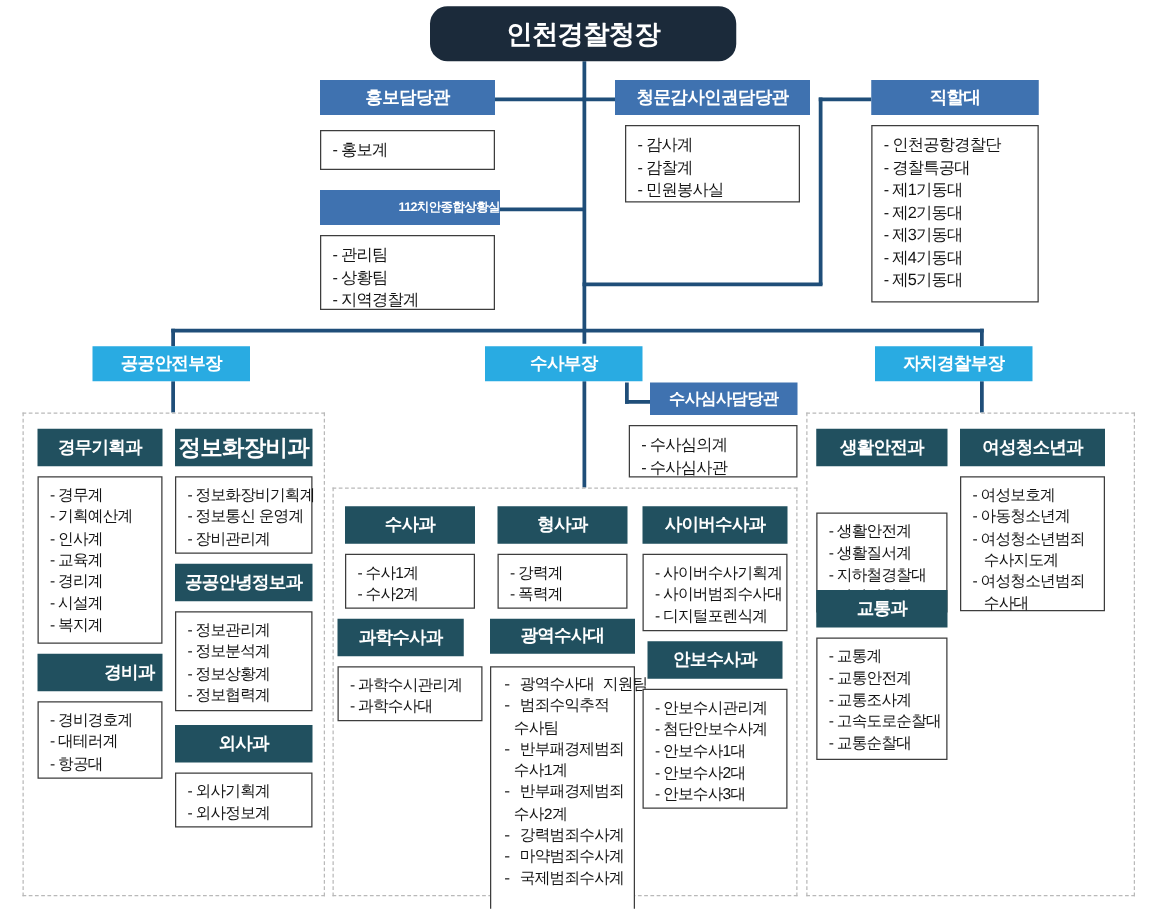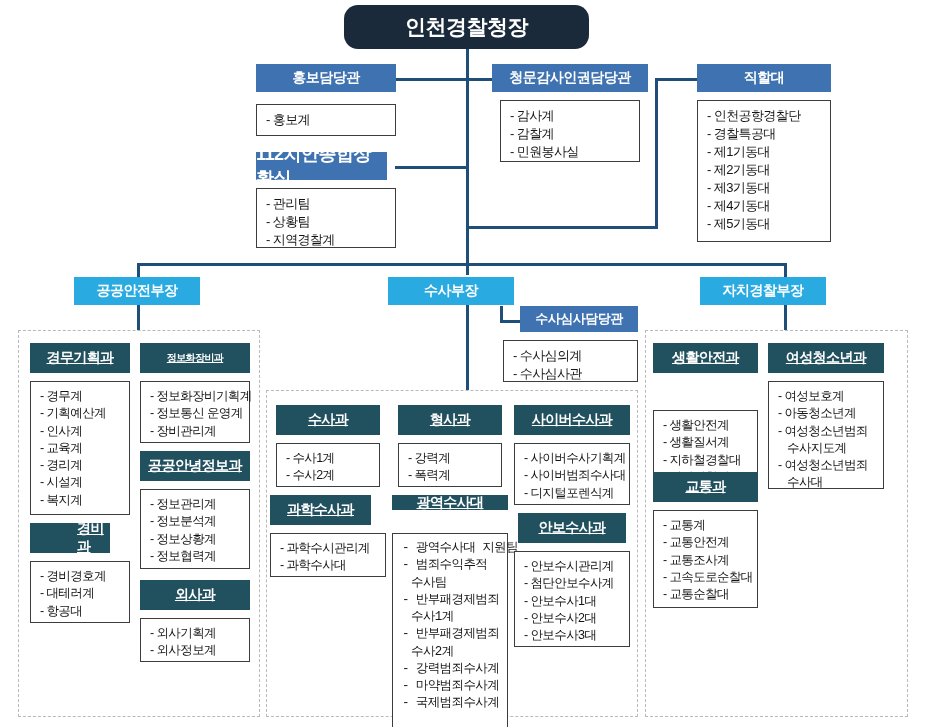--- a/index.html
+++ b/index.html
@@ -31,21 +31,20 @@
     display:flex;align-items:center;justify-content:center;
     letter-spacing:-0.5px;
   }
   .hdr-teal{
     background:#22506110;
     background:#21505f;
     color:#ffffff;
     font-weight:bold;
     display:flex;align-items:center;justify-content:center;
     letter-spacing:-0.6px;
-    text-decoration:underline;
   }
   .hdr-cyan{
     background:#29abe2;
     color:#ffffff;
     font-weight:bold;
     display:flex;align-items:center;justify-content:center;
     letter-spacing:-0.5px;
   }
   .listbox{
     background:#ffffff;
@@ -92,21 +91,21 @@
     <span>인천경찰청장</span>
   </div>
 
   <div class="abs hdr-blue" style="left:256px;top:64px;width:140px;height:28px;font-size:14px;">
     <span>홍보담당관</span>
   </div>
   <div class="abs listbox" style="left:256px;top:104px;width:140px;height:32px;font-size:13px;">
     <div class="li">- <span>홍보계</span></div>
   </div>
 
-  <div class="abs hdr-blue" style="left:256px;top:152px;width:131px;height:28px;font-size:18px;">
+  <div class="abs hdr-blue" style="left:256px;top:152px;width:144px;height:28px;font-size:10px;justify-content:flex-end;">
     <span>112치안종합상황실</span>
   </div>
   <div class="abs listbox" style="left:256px;top:188px;width:140px;height:60px;font-size:13px;">
     <div class="li">- <span>관리팀</span></div>
     <div class="li">- <span>상황팀</span></div>
     <div class="li">- <span>지역경찰계</span></div>
   </div>
 
   <div class="abs hdr-blue" style="left:492px;top:64px;width:156px;height:28px;font-size:14px;">
     <span>청문감사인권담당관</span>
@@ -156,30 +155,30 @@
   <div class="abs listbox" style="left:30px;top:381px;width:100px;height:134px;font-size:12.5px;">
     <div class="li">- <span>경무계</span></div>
     <div class="li">- <span>기획예산계</span></div>
     <div class="li">- <span>인사계</span></div>
     <div class="li">- <span>교육계</span></div>
     <div class="li">- <span>경리계</span></div>
     <div class="li">- <span>시설계</span></div>
     <div class="li">- <span>복지계</span></div>
   </div>
 
-  <div class="abs hdr-teal" style="left:30px;top:523px;width:80px;height:30px;font-size:14px;padding-left:47px;">
+  <div class="abs hdr-teal" style="left:30px;top:523px;width:100px;height:30px;font-size:14px;padding-left:47px;">
     <span>경비과</span>
   </div>
   <div class="abs listbox" style="left:30px;top:561px;width:100px;height:62px;font-size:12.5px;">
     <div class="li">- <span>경비경호계</span></div>
     <div class="li">- <span>대테러계</span></div>
     <div class="li">- <span>항공대</span></div>
   </div>
 
-  <div class="abs hdr-teal" style="left:140px;top:343px;width:110px;height:30px;font-size:10px;">
+  <div class="abs hdr-teal" style="left:140px;top:343px;width:110px;height:30px;font-size:18px;">
     <span>정보화장비과</span>
   </div>
   <div class="abs listbox" style="left:140px;top:381px;width:110px;height:62px;font-size:12.5px;">
     <div class="li">- <span>정보화장비기획계</span></div>
     <div class="li">- <span>정보통신 운영계</span></div>
     <div class="li">- <span>장비관리계</span></div>
   </div>
 
   <div class="abs hdr-teal" style="left:140px;top:451px;width:110px;height:30px;font-size:14px;">
     <span>공공안녕정보과</span>
@@ -218,21 +217,21 @@
   </div>
 
   <div class="abs hdr-teal" style="left:398px;top:405px;width:104px;height:30px;font-size:14px;">
     <span>형사과</span>
   </div>
   <div class="abs listbox" style="left:398px;top:443px;width:104px;height:44px;font-size:12.5px;">
     <div class="li">- <span>강력계</span></div>
     <div class="li">- <span>폭력계</span></div>
   </div>
 
-  <div class="abs hdr-teal" style="left:392px;top:495px;width:116px;height:15px;font-size:14px;">
+  <div class="abs hdr-teal" style="left:392px;top:495px;width:116px;height:28px;font-size:14px;">
     <span>광역수사대</span>
   </div>
   <div class="abs listbox" style="left:392px;top:533px;width:116px;height:204px;font-size:12.5px;font-family:Liberation Mono, monospace;">
     <div class="li">- <span>광역수사대 지원팀</span></div>
     <div class="li">- <span class="mline">범죄수익추적<span class="cont">수사팀</span></span></div>
     <div class="li">- <span class="mline">반부패경제범죄<span class="cont">수사1계</span></span></div>
     <div class="li">- <span class="mline">반부패경제범죄<span class="cont">수사2계</span></span></div>
     <div class="li">- <span>강력범죄수사계</span></div>
     <div class="li">- <span>마약범죄수사계</span></div>
     <div class="li">- <span>국제범죄수사계</span></div>

